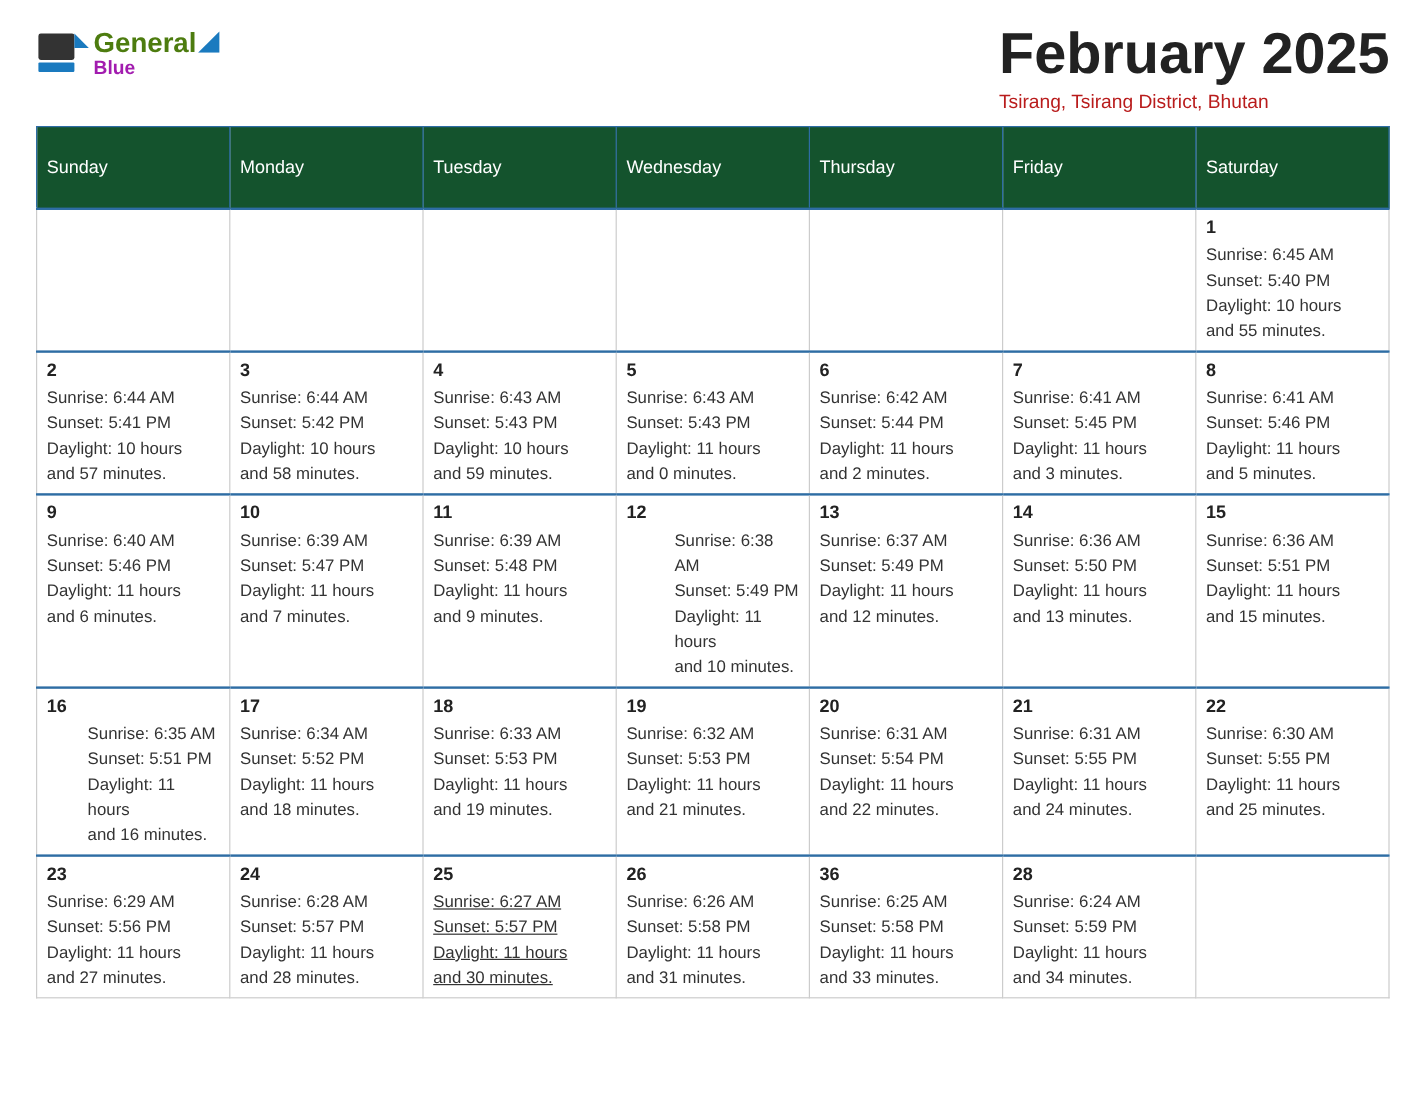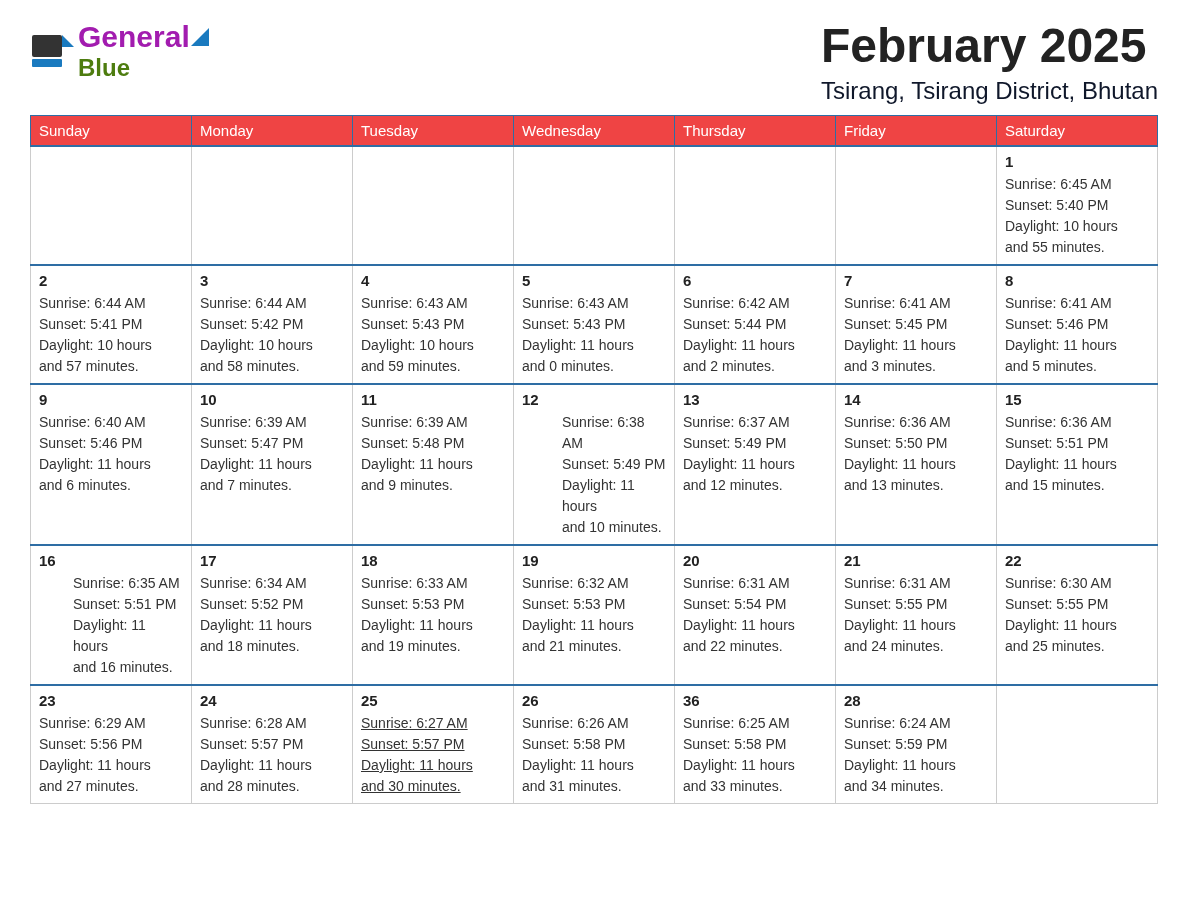--- a/index.html
+++ b/index.html
@@ -19,33 +19,33 @@
     .title-section {
       text-align: left;
     }
     .main-title {
       font-size: 48px;
       font-weight: bold;
       color: #222;
       line-height: 1.1;
     }
     .subtitle {
-      font-size: 24px;
-      color: #0f172a;
+      font-size: 16px;
+      color: #b91c1c;
       margin-top: 4px;
     }
     .calendar {
       width: 100%;
       border-collapse: collapse;
       margin-top: 10px;
     }
     .calendar th {
-      background-color: #ef4444;
+      background-color: #14532d;
       color: white;
-      padding: 6px 8px;
+      padding: 25px 8px;
       text-align: left;
       font-size: 15px;
       font-weight: normal;
       border: 1px solid #2e6da4;
     }
     .calendar td {
       vertical-align: top;
       padding: 6px 8px;
       border: 1px solid #ccc;
       width: calc(100% / 7);
@@ -85,26 +85,26 @@
   <div class="logo-wrapper">
     <div class="logo-top">
       <svg width="48" height="48" viewBox="0 0 48 48">
 
         <rect x="2" y="8" width="30" height="22" rx="2" fill="#333"></rect>
         <polygon points="32,8 44,20 32,20" fill="#1a7abf"></polygon>
         <rect x="2" y="32" width="30" height="8" rx="1" fill="#1a7abf"></rect>
       </svg>
       <div>
         <div style="display:flex; align-items:center;">
-          <span style="font-size:30px; font-weight:bold; color:#a21caf;">General</span>
+          <span style="font-size:23px; font-weight:bold; color:#4d7c0f;">General</span>
           <svg width="18" height="18" viewBox="0 0 18 18" style="margin:0 1px;">
             <polygon points="0,18 18,18 18,0" fill="#1a7abf"></polygon>
           </svg>
         </div>
-        <div style="font-size:24px; font-weight:bold; color:#4d7c0f;">Blue</div>
+        <div style="font-size:16px; font-weight:bold; color:#a21caf;">Blue</div>
       </div>
     </div>
   </div>
   <div class="title-section">
     <div class="main-title">February 2025</div>
     <div class="subtitle">Tsirang, Tsirang District, Bhutan</div>
   </div>
 </div>
 
 <table class="calendar">

